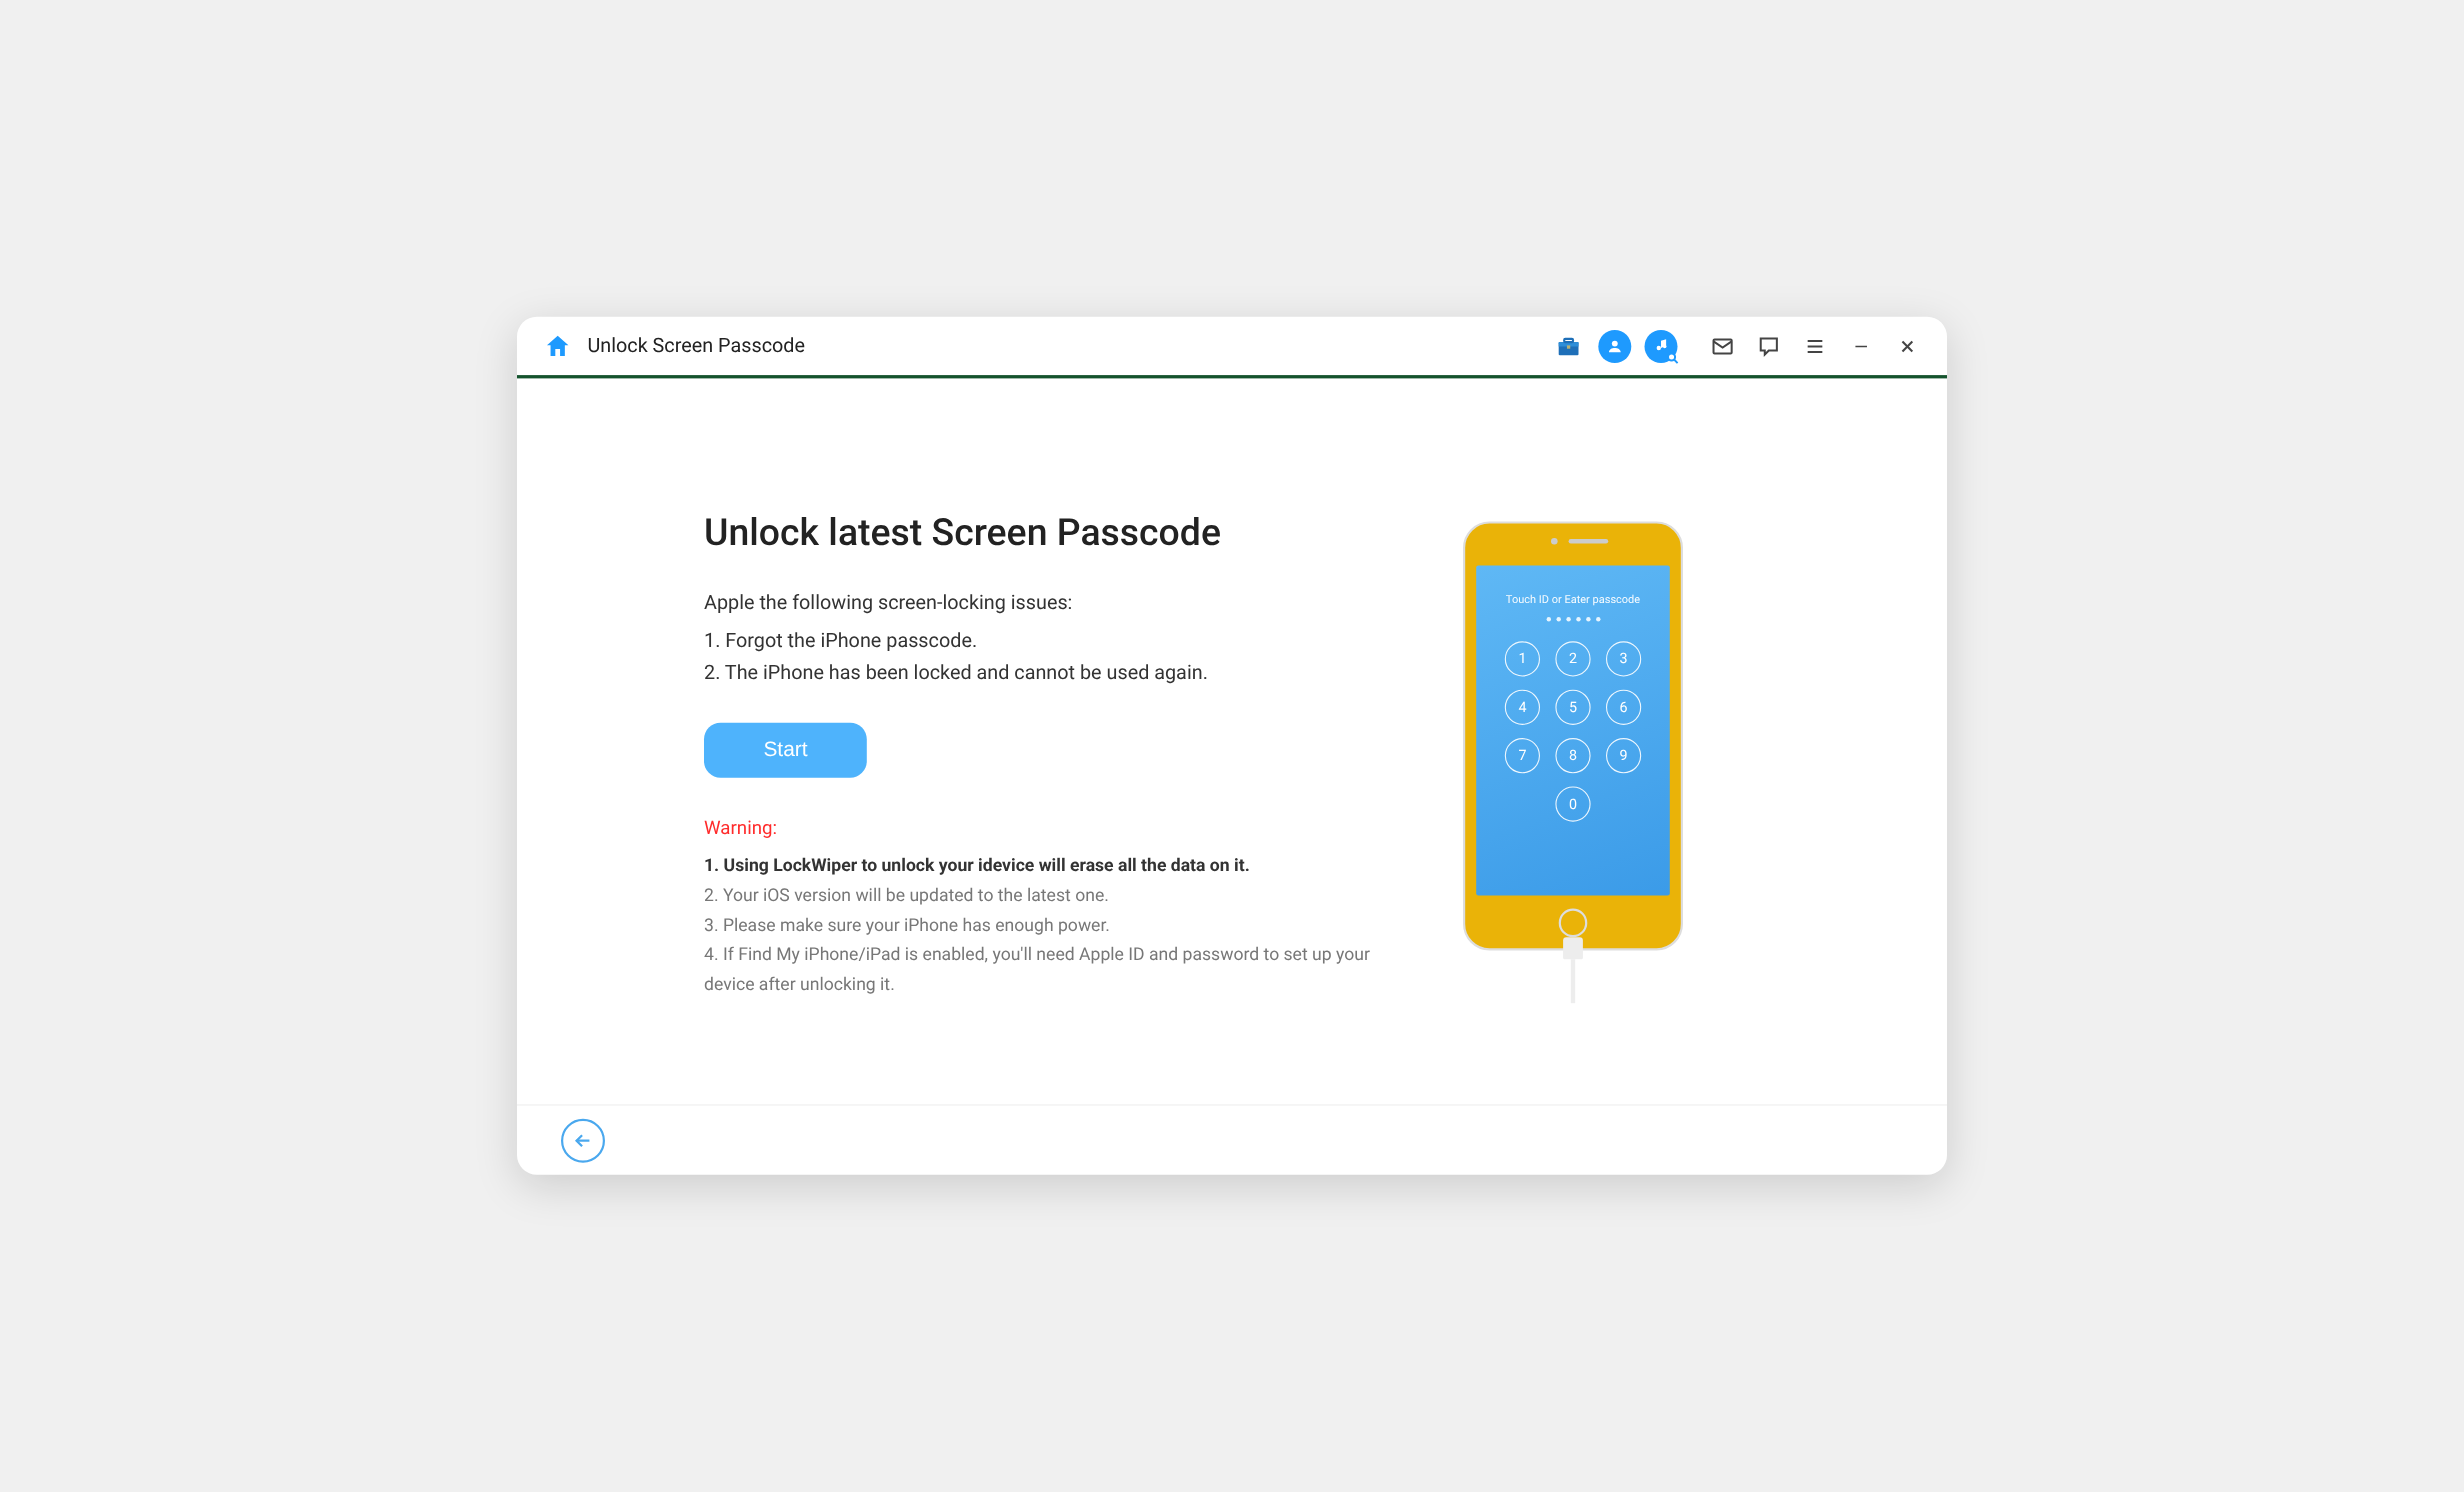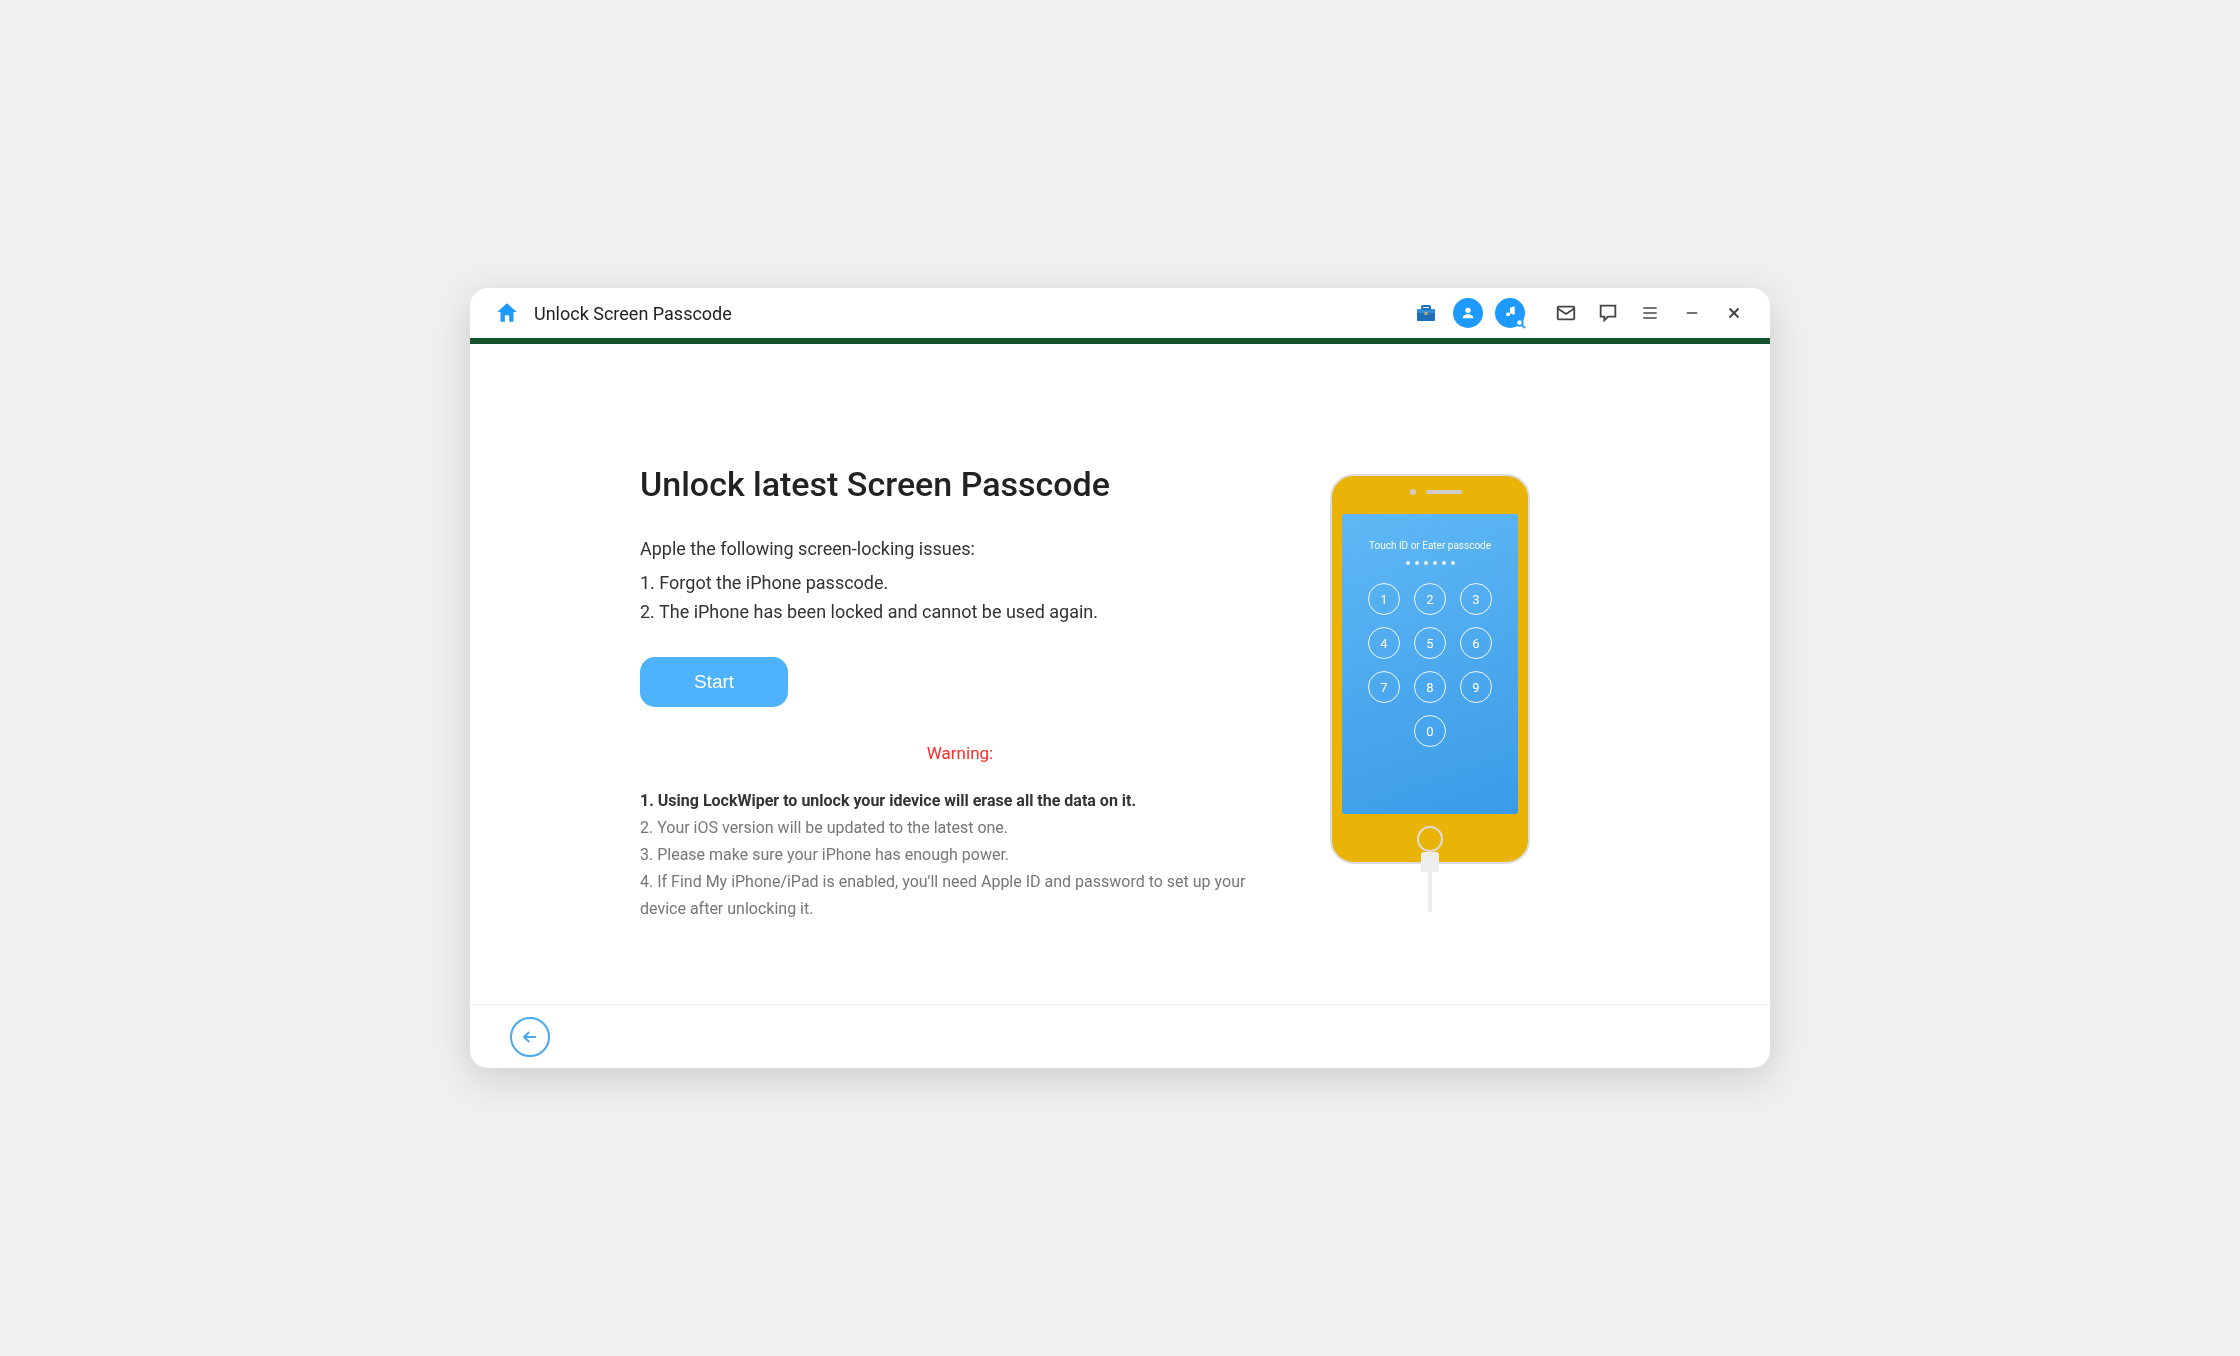--- a/index.html
+++ b/index.html
@@ -20,21 +20,21 @@
     box-shadow: 0 10px 40px rgba(0,0,0,0.15);
     display: flex;
     flex-direction: column;
     overflow: hidden;
   }
   .titlebar {
     height: 56px;
     display: flex;
     align-items: center;
     padding: 0 18px 0 24px;
-    border-bottom: 6px solid #14532d;
+    border-bottom: 3px solid #14532d;
   }
   .home-icon { color: #1e9afe; cursor: pointer; display:flex; align-items:center;}
   .titlebar-title { font-size: 18px; color: #222; margin-left: 14px; }
   .titlebar .spacer { flex: 1; }
   .titlebar .rbtn {
     width: 36px; height: 36px;
     display: flex; align-items: center; justify-content: center;
     cursor: pointer; color: #444; margin-left: 6px;
   }
   .circ-icon {
@@ -55,21 +55,21 @@
   .start-btn {
     background: #4eb3fc;
     color: #fff;
     border: none;
     padding: 14px 54px;
     font-size: 19px;
     border-radius: 15px;
     cursor: pointer;
     margin-bottom: 36px;
   }
-  .warn-label { color: #ff2b2b; font-size: 17px; margin-bottom: 24px; text-align: center; }
+  .warn-label { color: #ff2b2b; font-size: 17px; margin-bottom: 10px; }
   .warn-item { font-size: 16px; color: #777; line-height: 1.7; }
   .warn-item.bold { color: #333; font-weight: 700; }
   .right {
     width: 300px;
     display: flex;
     justify-content: center;
     align-items: flex-start;
     padding-top: 10px;
   }
   .phone {

